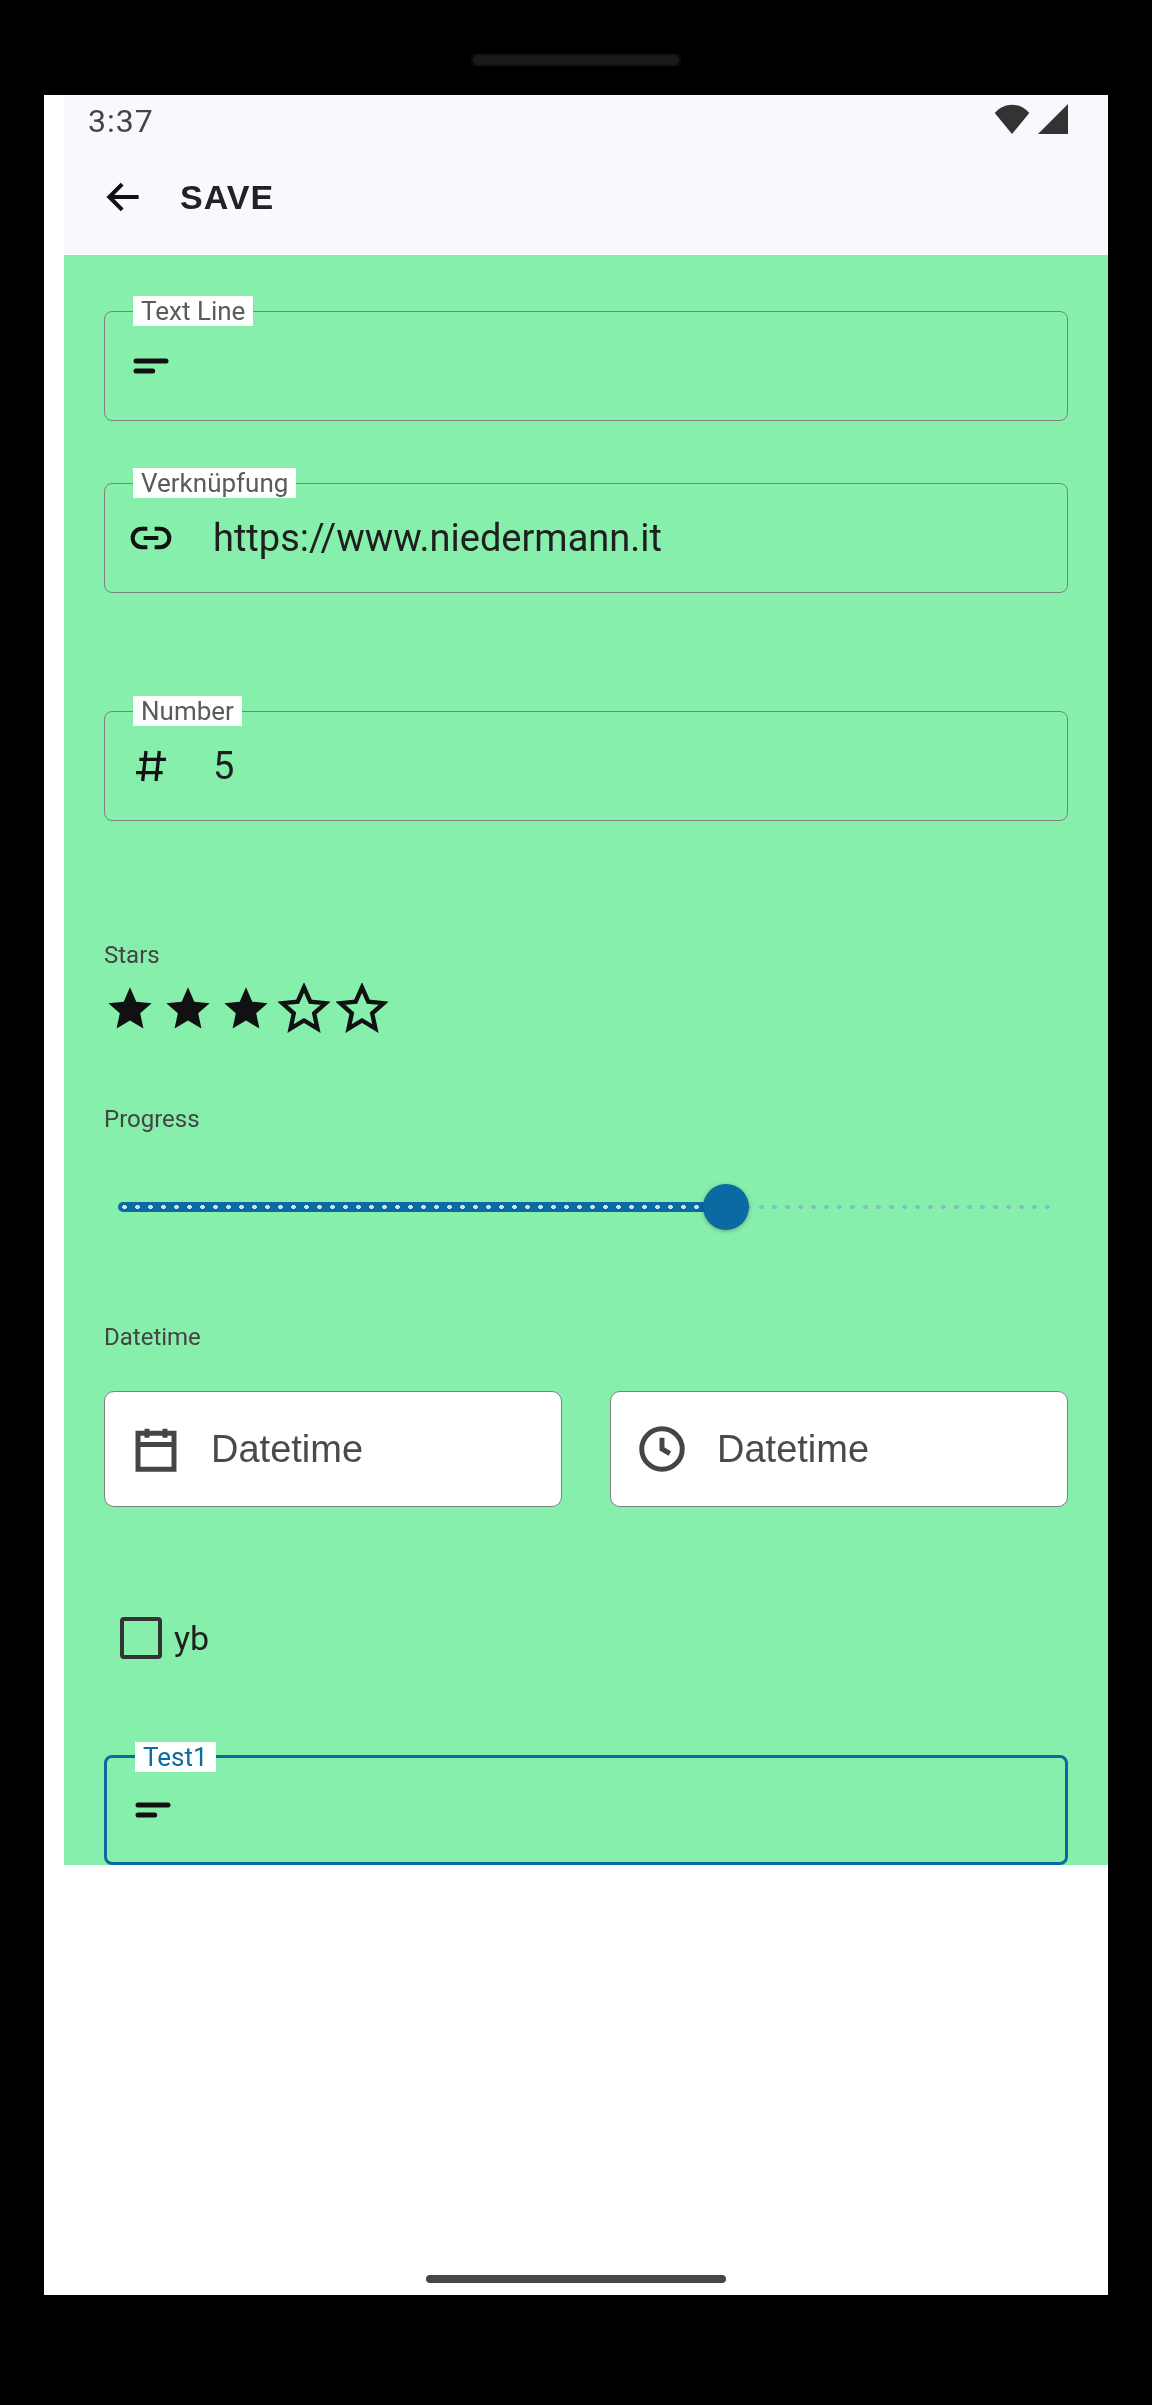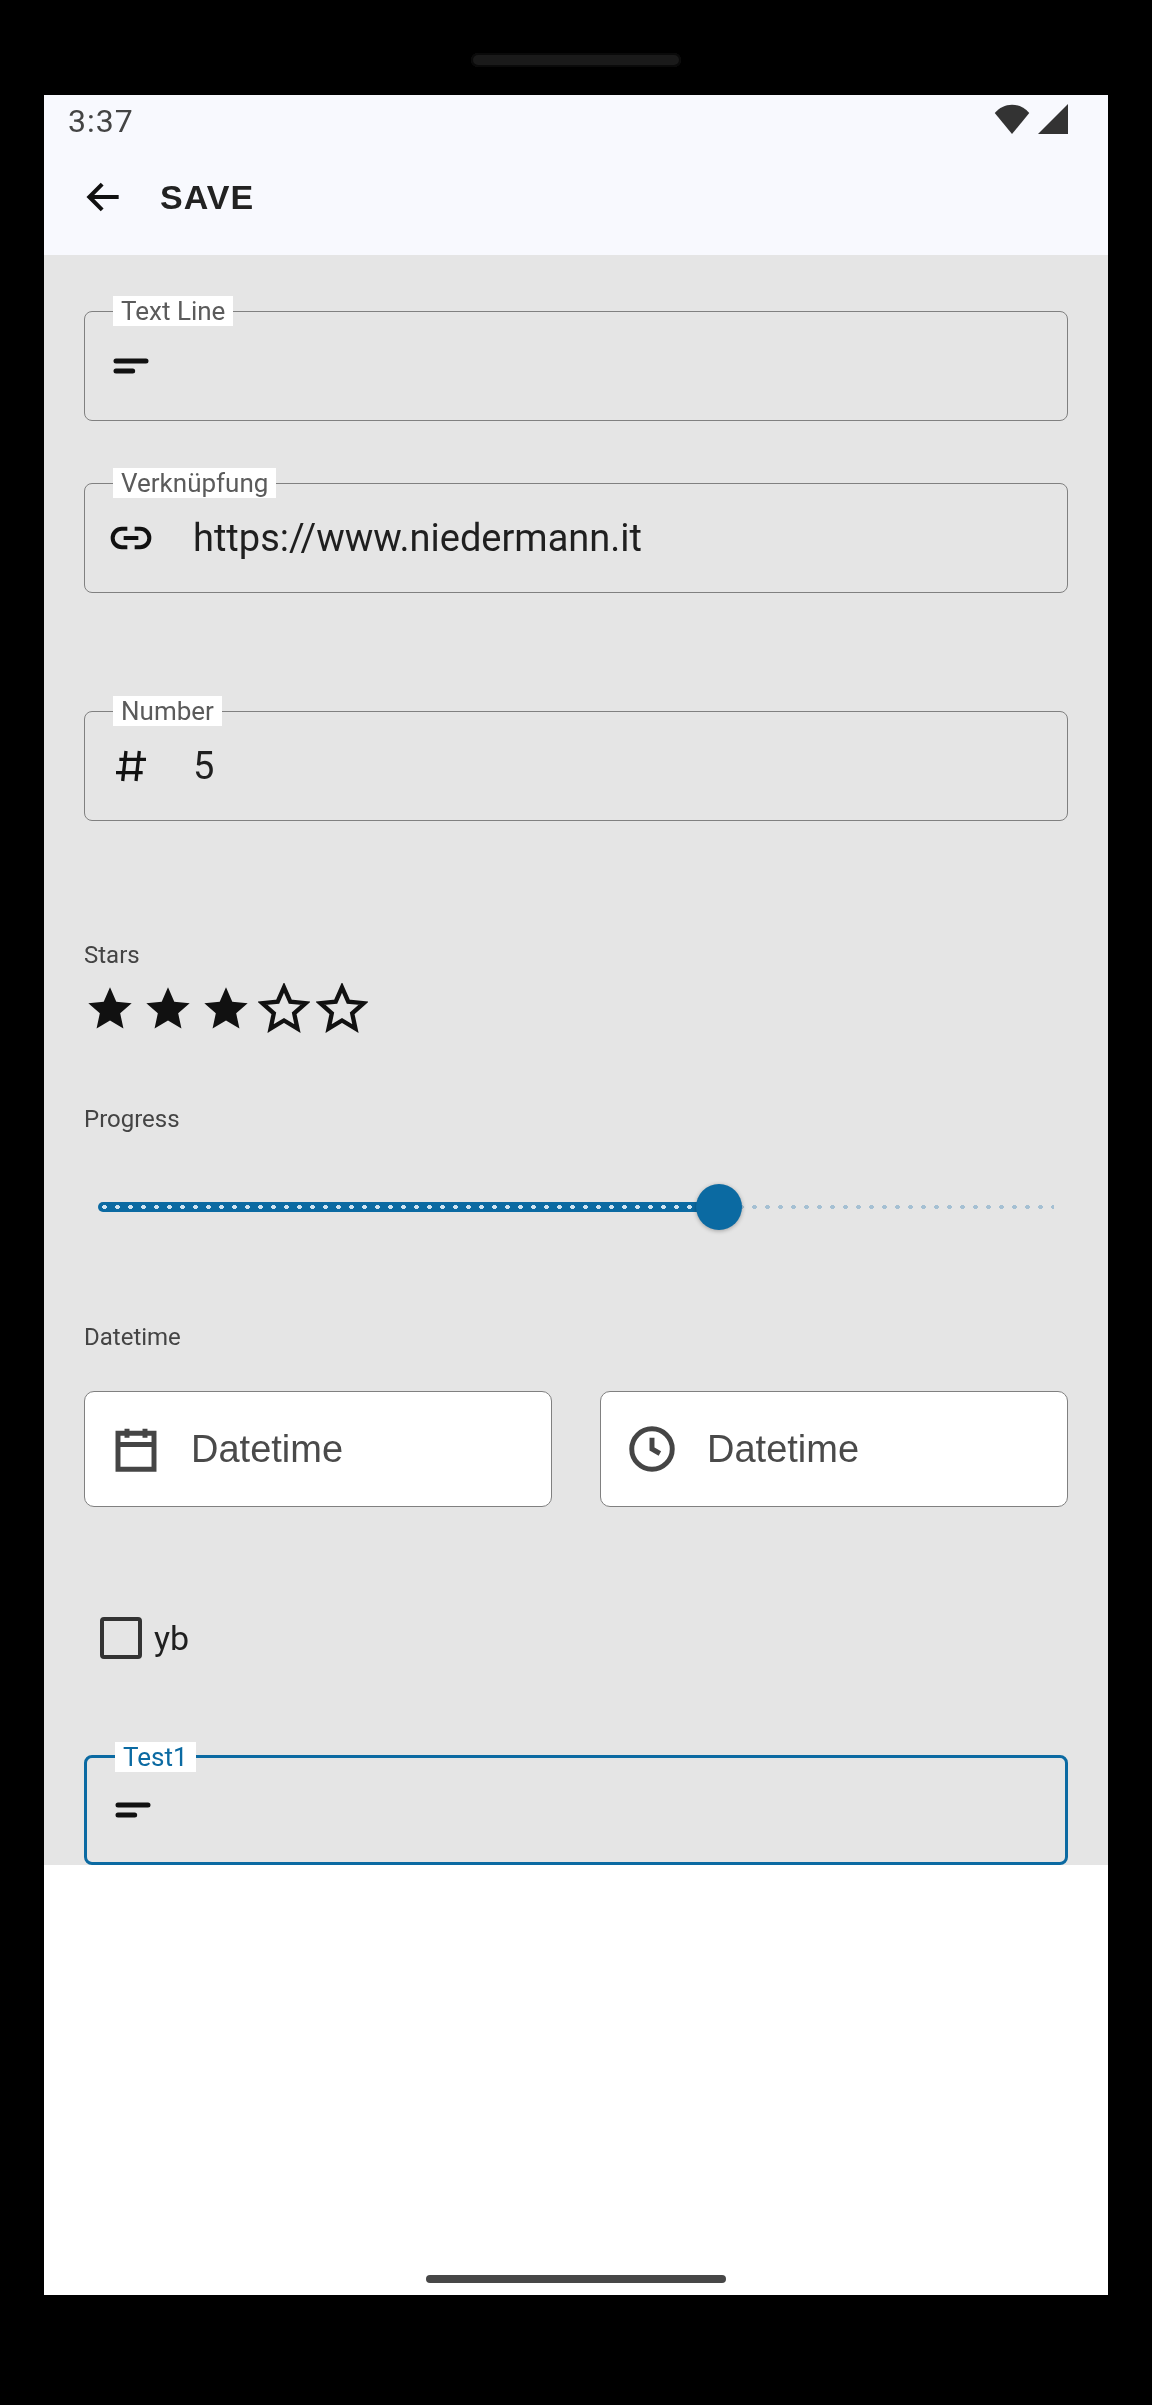--- a/index.html
+++ b/index.html
@@ -17,20 +17,21 @@
     width:1092px; height:2300px;
     background:#000;
     border-radius:60px;
   }
   .screen {
     position:absolute;
     top:65px; left:14px;
     width:1064px; height:2200px;
     background:#fff;
     overflow:hidden;
+    padding-left:20px;
   }
   
   .speaker {
     position:absolute;
     top:23px; left:50%;
     transform:translateX(-50%);
     width:210px; height:14px;
     background:#1a1a1a;
     border-radius:7px;
     box-shadow: inset 0 0 0 2px #0a0a0a;
@@ -89,21 +90,21 @@
     font-size:34px;
     font-weight:600;
     letter-spacing:1px;
     color:#222;
     background:none;
     border:none;
     cursor:pointer;
   }
   
   .content {
-    background:#e5e5e5;
+    background:#86efac;
     padding:0 40px;
   }
   
   .outlined {
     position:relative;
     border:1px solid #808080;
     border-radius:8px;
     display:flex;
     align-items:center;
     padding:28px 20px;

